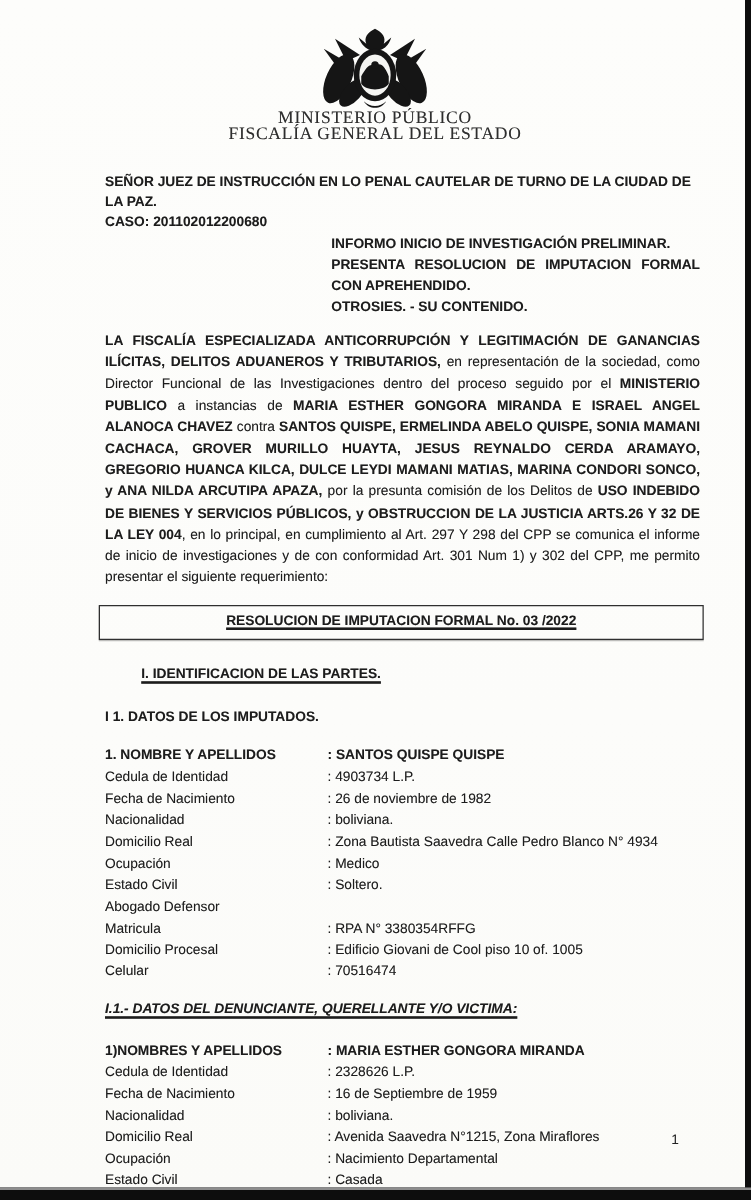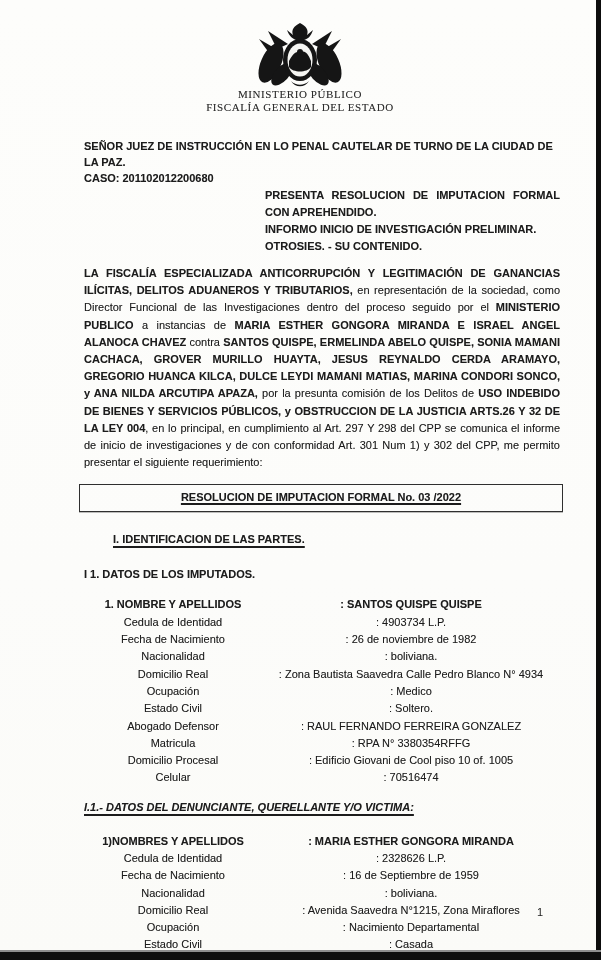--- a/index.html
+++ b/index.html
@@ -19,21 +19,21 @@
     position:absolute;left:84px;top:0;width:476px;
     font-size:11px;line-height:17px;
     text-shadow:0 0 0.5px rgba(40,40,40,.35);
   }
   .b,.bold{font-weight:700;}
   
   .doc-header{margin-top:22px;text-align:center;position:relative;left:-22px;}
   .emblem{display:block;margin:0 auto;}
   .org{
     font-family:"Liberation Serif", serif;
-    font-size:11px;line-height:13px;letter-spacing:.6px;color:#2e2e2e;
+    font-size:14px;line-height:13px;letter-spacing:.6px;color:#2e2e2e;
   }
   
   .addressee{margin-top:24px;font-weight:700;line-height:16px;}
   .caso{font-weight:700;line-height:16px;}
   
   .subject{margin-left:181px;margin-top:1px;width:295px;font-weight:700;}
   .subject div{text-align:justify;}
   
   .intro{margin-top:10px;text-align:justify;line-height:17.2px;}
   
@@ -48,21 +48,21 @@
     text-decoration:underline;text-decoration-thickness:1.5px;text-underline-offset:2px;
   }
   .h-underline{
     font-weight:700;
     text-decoration:underline;text-decoration-thickness:1.5px;text-underline-offset:3px;
   }
   .sec1{margin-top:19px;padding-left:29px;}
   .sec2{margin-top:18px;font-weight:700;}
   
   .kv{margin-top:13px;}
-  .kv-row{display:flex;line-height:17.3px;text-align:center;}
+  .kv-row{display:flex;line-height:17.3px;}
   .kv-row .lbl{width:178px;flex:0 0 178px;}
   .kv-row .val{flex:1;}
   .kv-row.strong .lbl,.kv-row.strong .val{font-weight:700;}
   .denunciante-heading{margin-top:12px;font-style:italic;}
   .kv.second{margin-top:17px;}
   
   .page-number{position:absolute;left:537px;top:906px;font-size:11px;color:#222;}
 </style>
 </head>
 <body>
@@ -89,22 +89,22 @@
       <path d="M53,59 C58,64 66,64 71,59 C67,66 57,66 53,59 Z"></path>
     </svg>
     <div class="org">MINISTERIO PÚBLICO</div>
     <div class="org">FISCALÍA GENERAL DEL ESTADO</div>
   </div>
 
   <div class="addressee">SEÑOR JUEZ DE INSTRUCCIÓN EN LO PENAL CAUTELAR DE TURNO DE LA CIUDAD DE LA PAZ.</div>
   <div class="caso">CASO: 201102012200680</div>
 
   <div class="subject">
+    <div>INFORMO INICIO DE INVESTIGACIÓN PRELIMINAR.</div>
     <div>PRESENTA RESOLUCION DE IMPUTACION FORMAL CON APREHENDIDO.</div>
-    <div>INFORMO INICIO DE INVESTIGACIÓN PRELIMINAR.</div>
     <div>OTROSIES. - SU CONTENIDO.</div>
   </div>
 
   <div class="intro"><span class="b">LA FISCALÍA ESPECIALIZADA ANTICORRUPCIÓN Y LEGITIMACIÓN DE GANANCIAS ILÍCITAS, DELITOS ADUANEROS Y TRIBUTARIOS,</span><span> en representación de la sociedad, como Director Funcional de las Investigaciones dentro del proceso seguido por el </span><span class="b">MINISTERIO PUBLICO</span><span> a instancias de </span><span class="b">MARIA ESTHER GONGORA MIRANDA E ISRAEL ANGEL ALANOCA CHAVEZ</span><span> contra </span><span class="b">SANTOS QUISPE, ERMELINDA ABELO QUISPE, SONIA MAMANI CACHACA, GROVER MURILLO HUAYTA, JESUS REYNALDO CERDA ARAMAYO, GREGORIO HUANCA KILCA, DULCE LEYDI MAMANI MATIAS, MARINA CONDORI SONCO, y ANA NILDA ARCUTIPA APAZA,</span><span> por la presunta comisión de los Delitos de </span><span class="b">USO INDEBIDO DE BIENES Y SERVICIOS PÚBLICOS, y OBSTRUCCION DE LA JUSTICIA ARTS.26  Y 32 DE LA LEY 004</span><span>, en lo principal, en cumplimiento al Art. 297 Y 298 del CPP se comunica el informe de inicio de investigaciones y de con conformidad Art. 301  Num 1) y  302 del CPP, me permito presentar el siguiente requerimiento:</span></div>
 
   <div class="res-box">
     <span>RESOLUCION DE IMPUTACION FORMAL No.  03 /2022</span>
   </div>
 
   <div class="h-underline sec1">I. IDENTIFICACION DE LAS PARTES.</div>
@@ -135,21 +135,20 @@
       <div class="kv-row">
       <div class="lbl">Ocupación</div>
       <div class="val">: Medico</div>
     </div>
       <div class="kv-row">
       <div class="lbl">Estado Civil</div>
       <div class="val">: Soltero.</div>
     </div>
       <div class="kv-row">
       <div class="lbl">Abogado Defensor</div>
-      <div class="val">: RAUL  FERNANDO FERREIRA GONZALEZ</div>
     </div>
       <div class="kv-row">
       <div class="lbl">Matricula</div>
       <div class="val">: RPA N° 3380354RFFG</div>
     </div>
       <div class="kv-row">
       <div class="lbl">Domicilio Procesal</div>
       <div class="val">: Edificio Giovani de Cool piso 10 of. 1005</div>
     </div>
       <div class="kv-row">

